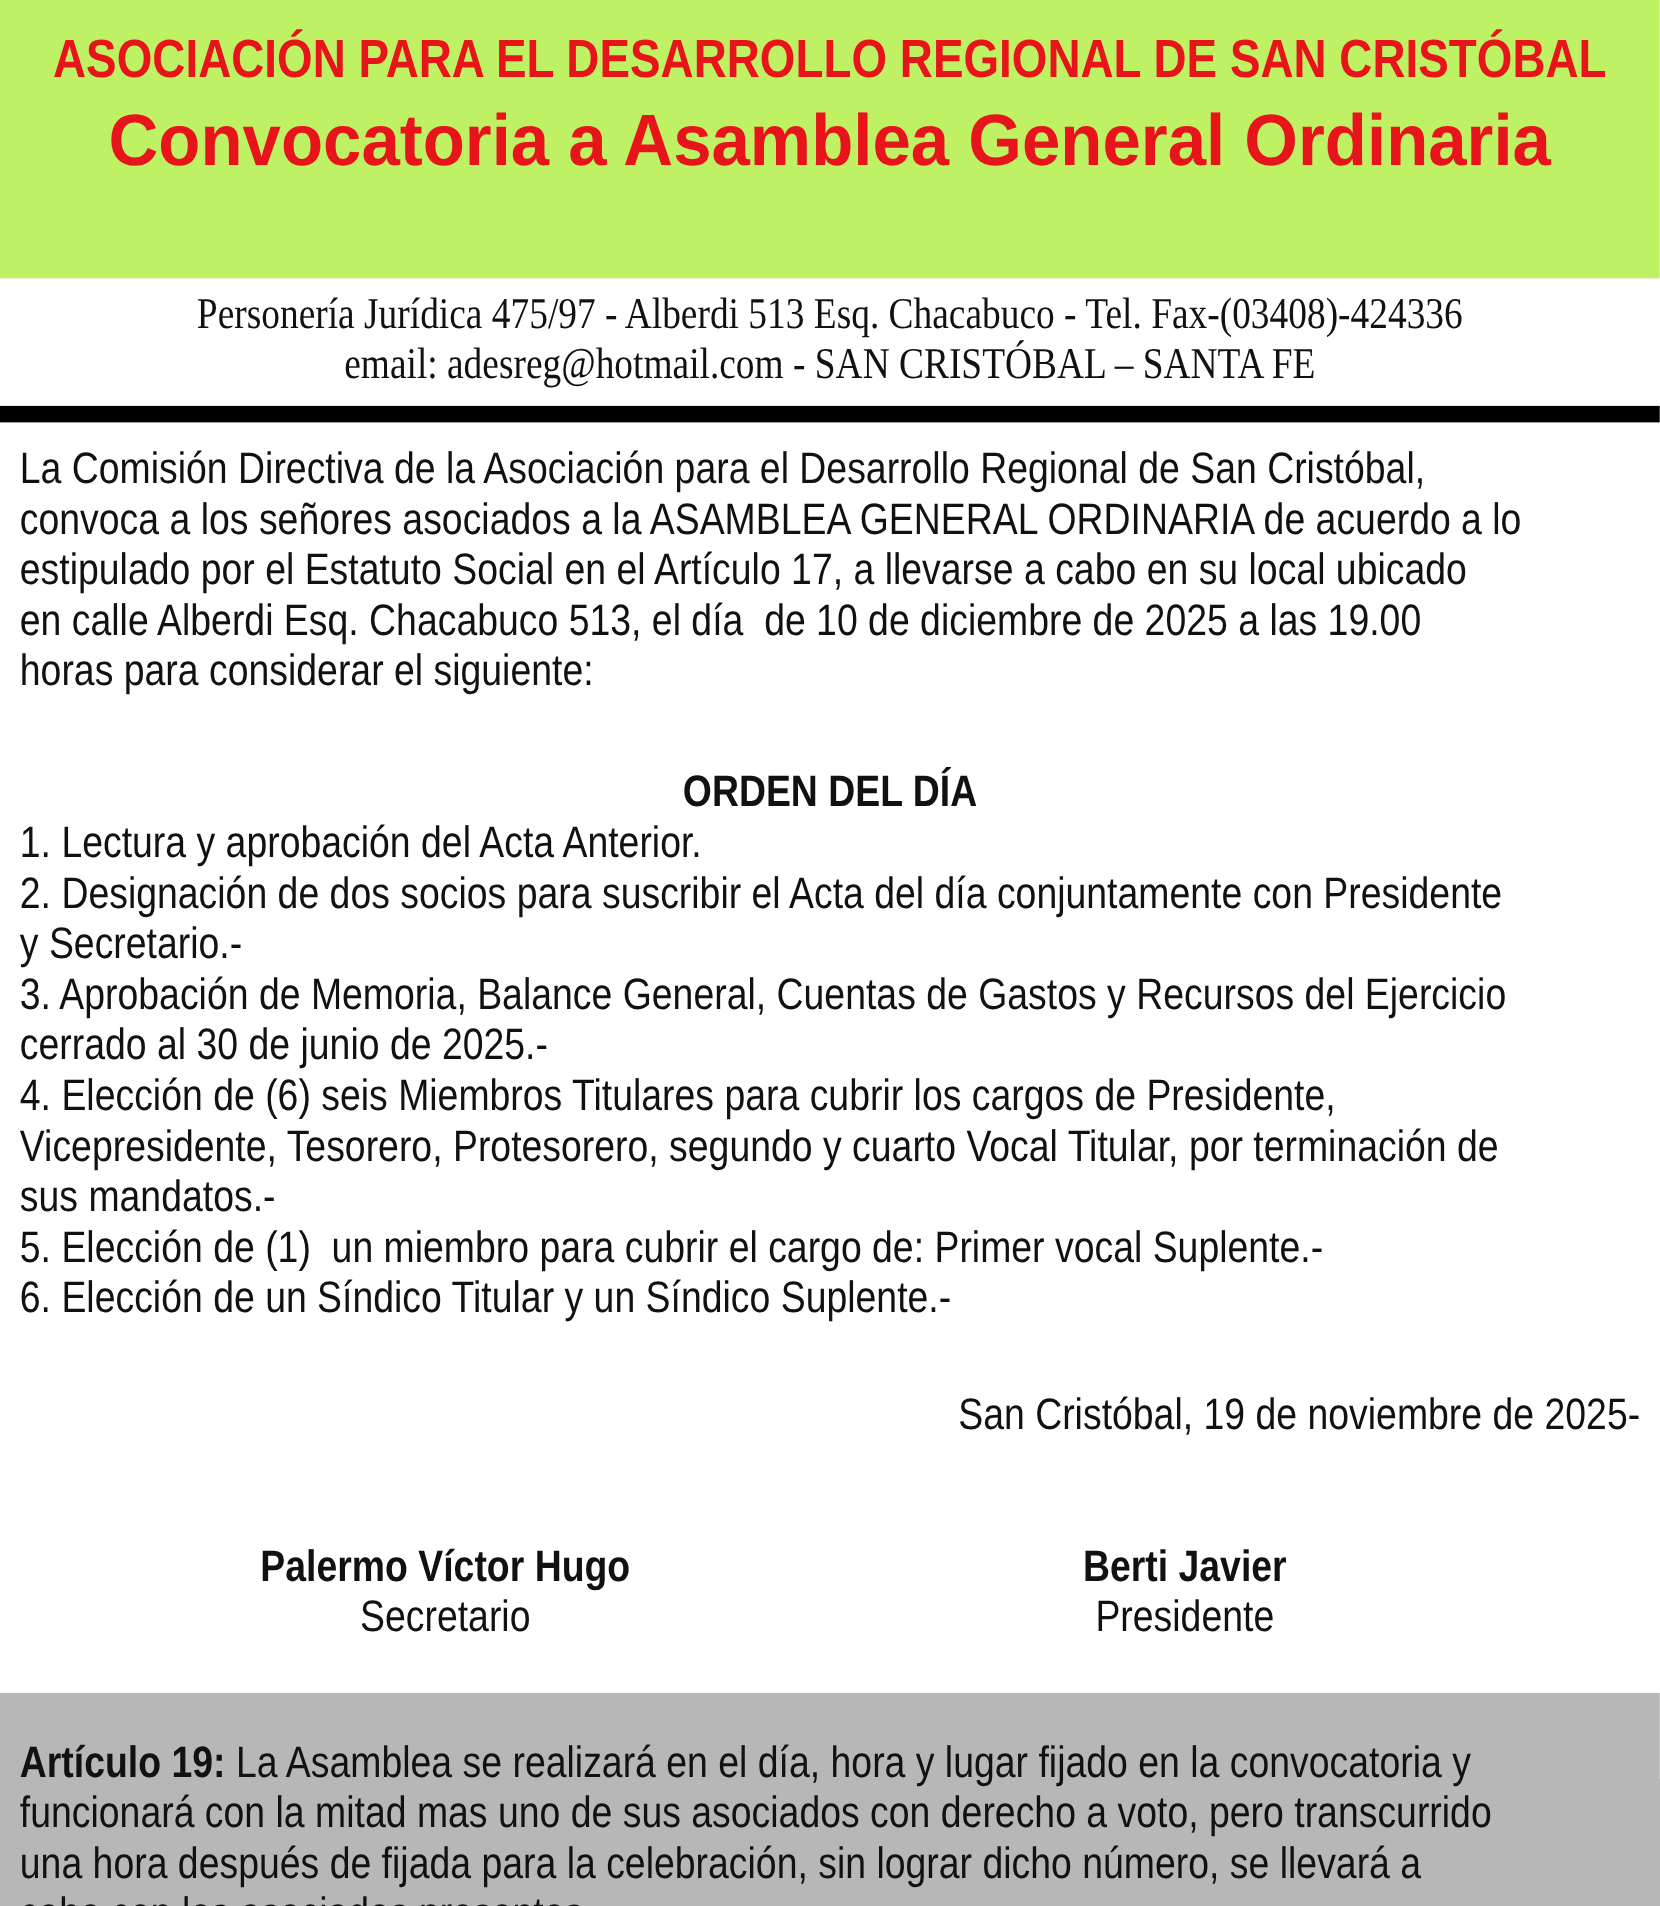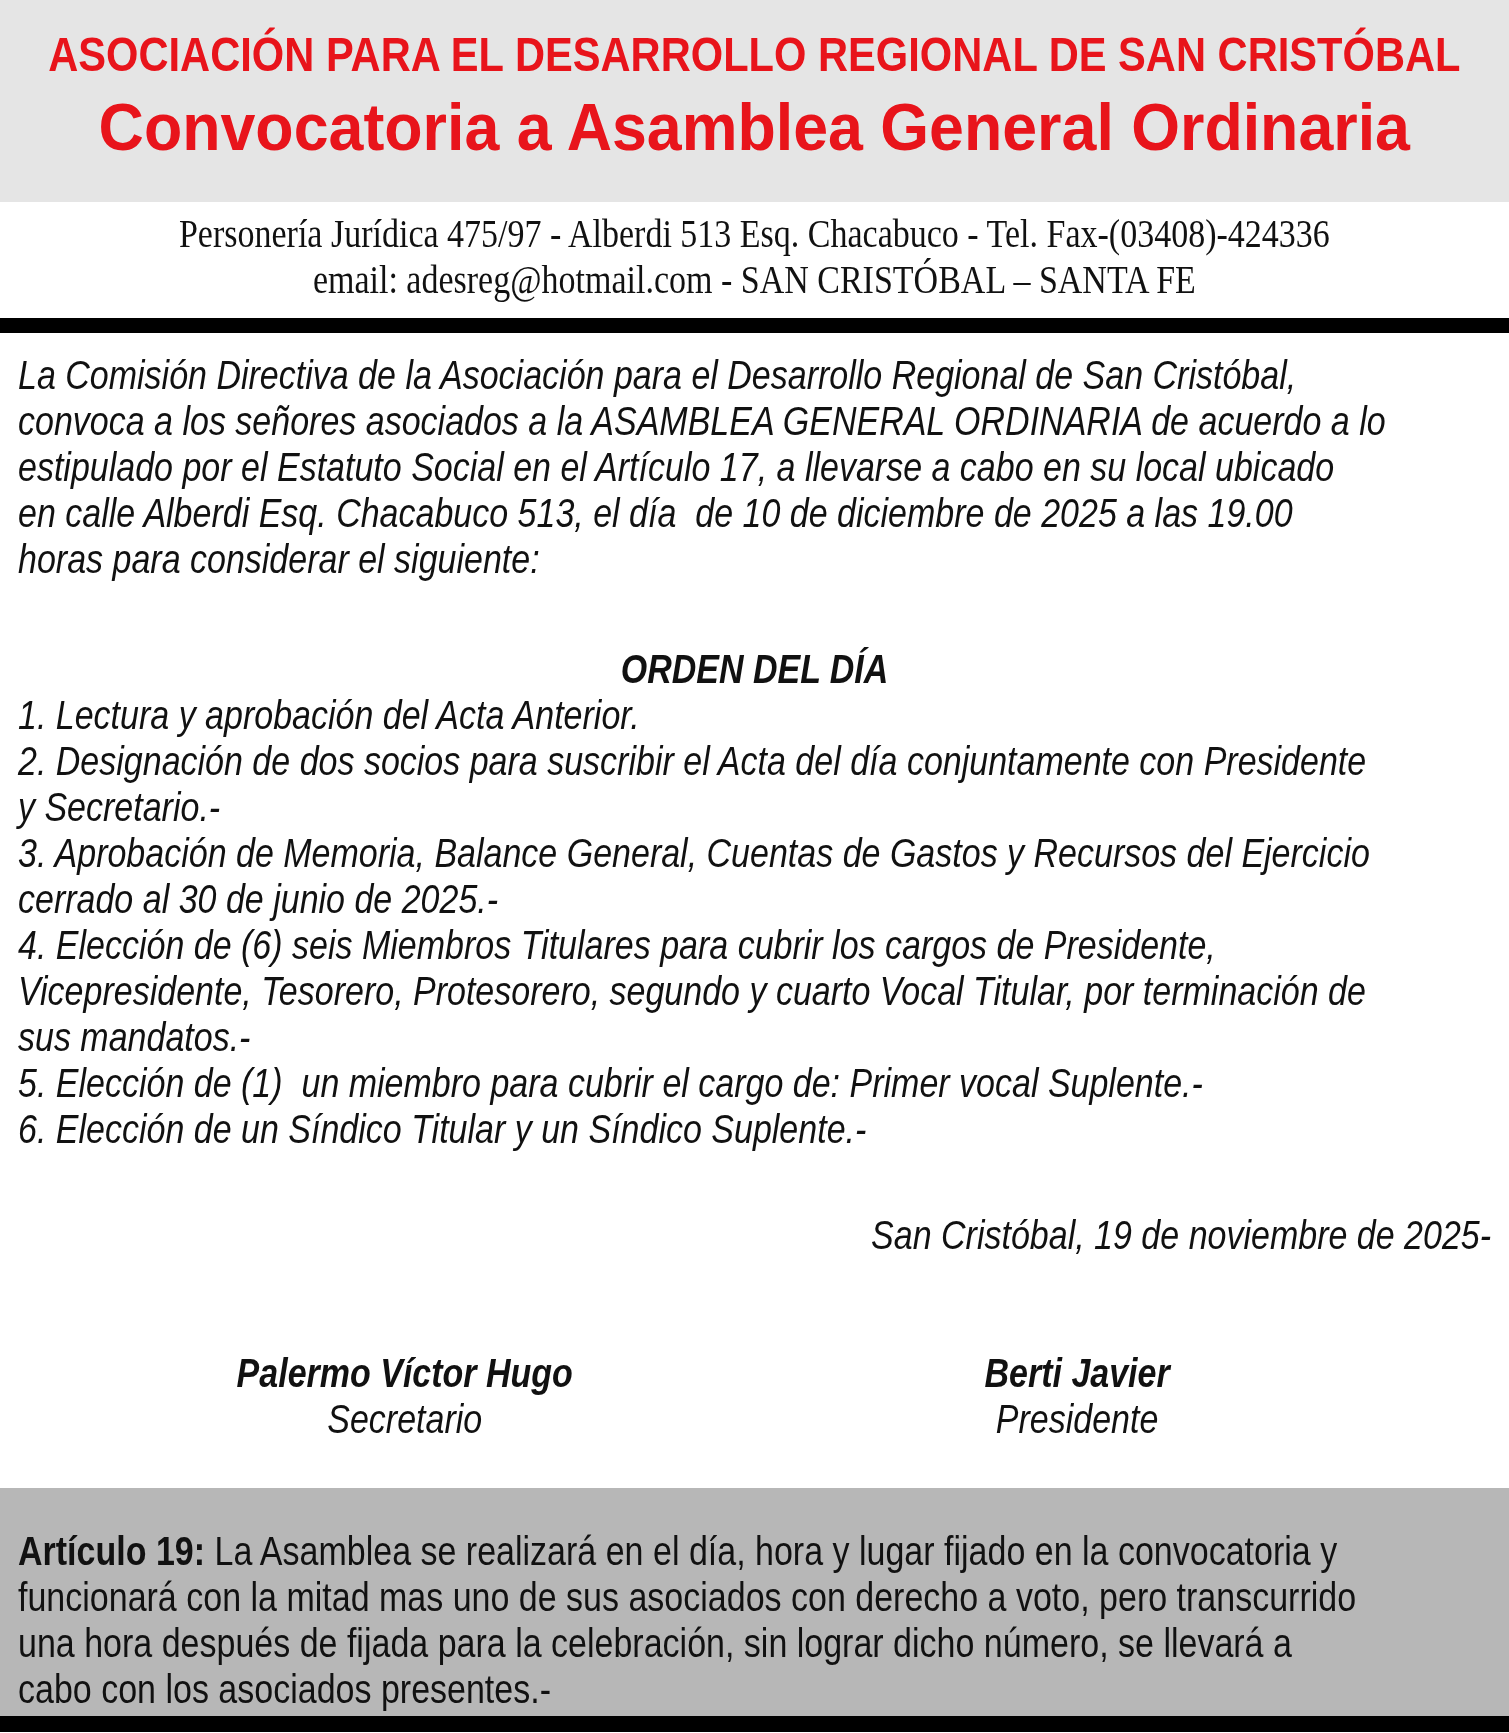--- a/index.html
+++ b/index.html
@@ -15,22 +15,22 @@
   }
 
   
   .cx85 { width: 1775px; transform: scaleX(0.85); transform-origin: 0 0; }
   .cx95 { width: 1588px; transform: scaleX(0.95); transform-origin: 0 0; }
 
   .pre { white-space: pre; }
 
   
   .band-yellow {
-    height: 202px;
-    background: #e5e5e5;
+    height: 253px;
+    background: #bef264;
     padding-top: 24px;
     overflow: hidden;
   }
   .org-line {
     text-align: center;
     font-size: 49px;
     font-weight: bold;
     line-height: 60px;
     color: #E8141B;
   }
@@ -54,21 +54,21 @@
     font-size: 40px;
     line-height: 46px;
     color: #111111;
   }
 
   
   .rule-top { height: 15px; background: #000000; }
   .bar-bottom { height: 16px; background: #000000; }
 
   
-  .content { padding-left: 18px; font-style: italic; }
+  .content { padding-left: 18px; }
   .content-inner {
     width: 1733px;
     transform: scaleX(0.85);
     transform-origin: 0 0;
     font-size: 40px;
     line-height: 46px;
   }
   .intro { margin-top: 19px; }
   .agenda-title {
     margin-top: 64px;

